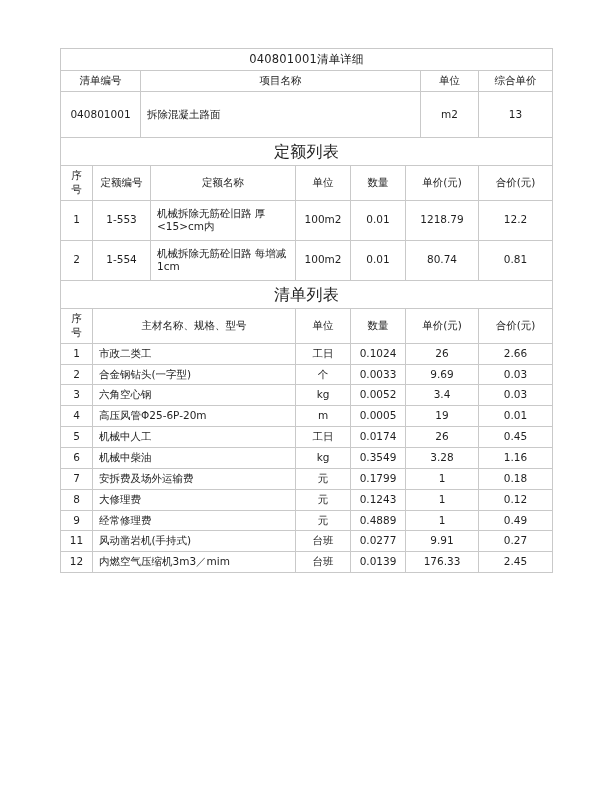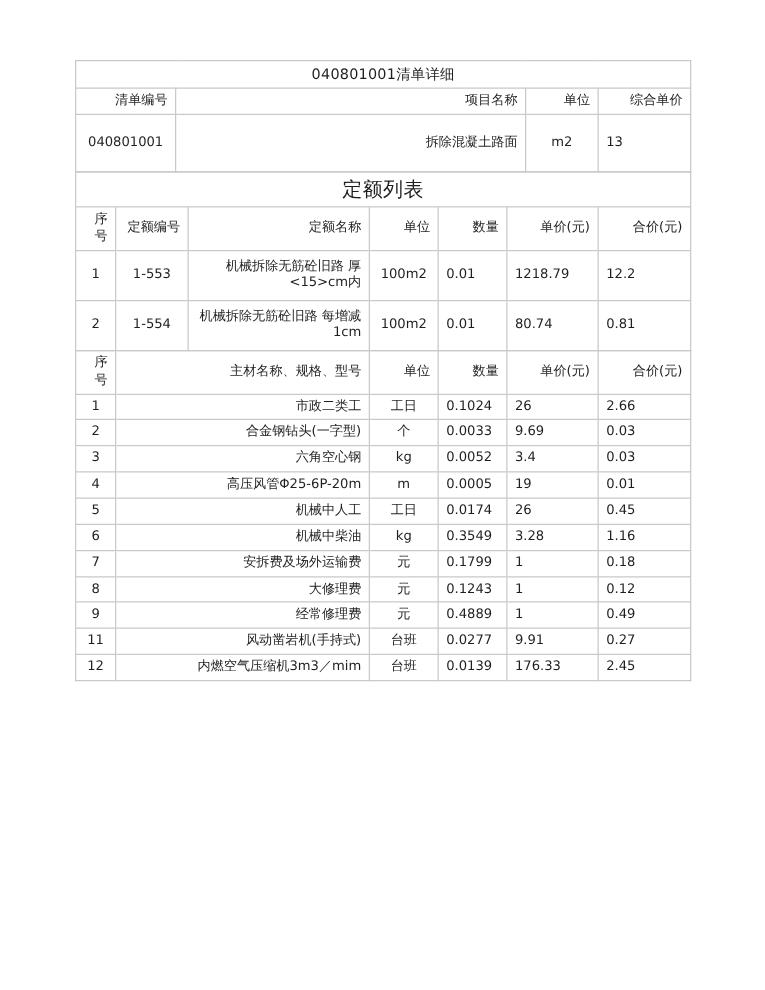--- a/index.html
+++ b/index.html
@@ -36,38 +36,38 @@
   table.grid td {
     border: 1px solid #c9c9c9;
     padding: 3px 6px;
     vertical-align: middle;
     line-height: 1.32;
     word-wrap: break-word;
     overflow-wrap: break-word;
   }
   
   .c   { text-align: center; }
-  .l   { text-align: right; }
-  .r   { text-align: left; }
+  .l   { text-align: left; }
+  .r   { text-align: center; }
   .sect-title {
     text-align: center;
     font-size: 16px;
     letter-spacing: .3px;
     padding-top: 5px;
     padding-bottom: 5px;
   }
   .doc-title {
     text-align: center;
     font-size: 11.5px;
     padding-top: 7px;
     padding-bottom: 7px;
     letter-spacing: .2px;
   }
   .hdr {
-    text-align: right;
+    text-align: center;
     font-size: 10.5px;
     padding-top: 5px;
     padding-bottom: 5px;
   }
   .tall  { height: 46px; }
   .tall2 { height: 40px; }
   .row   { height: 16px; }
   .num {
     font-family: "DejaVu Sans", "Liberation Sans", sans-serif;
     font-size: 10.5px;
@@ -157,20 +157,23 @@
       <colgroup>
         <col style="width:32px">
           <col style="width:203px">
           <col style="width:55px">
         <col style="width:55px">
           <col style="width:73px">
           <col style="width:74px">
       </colgroup>
       <tbody>
         <tr>
+          <td class="sect-title cjk" colspan="6">清单列表</td>
+        </tr>
+        <tr>
           <td class="hdr cjk">序号</td>
           <td class="hdr cjk">主材名称、规格、型号</td>
           <td class="hdr cjk">单位</td>
           <td class="hdr cjk">数量</td>
           <td class="hdr cjk">单价(元)</td>
           <td class="hdr cjk">合价(元)</td>
         </tr>
 
         <tr class="row">
           <td class="c num">1</td>

